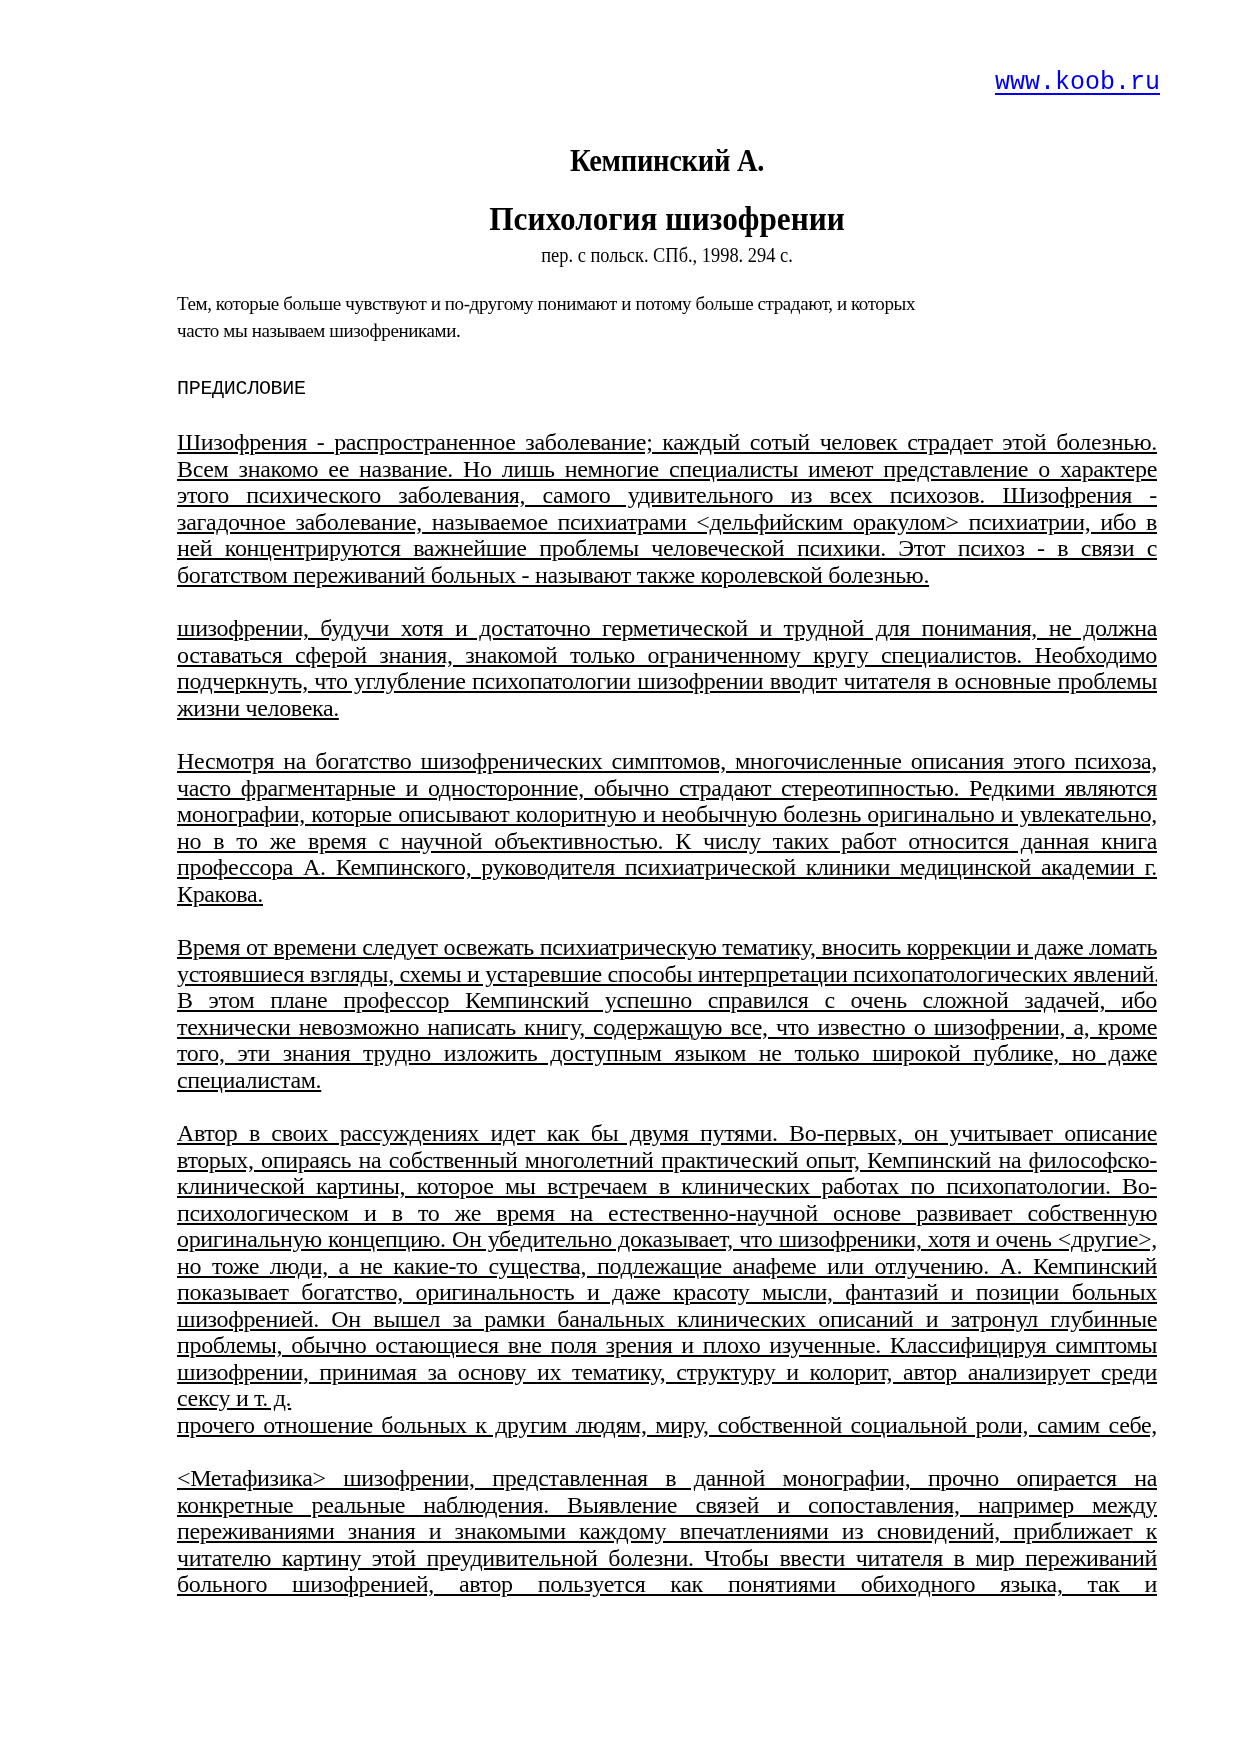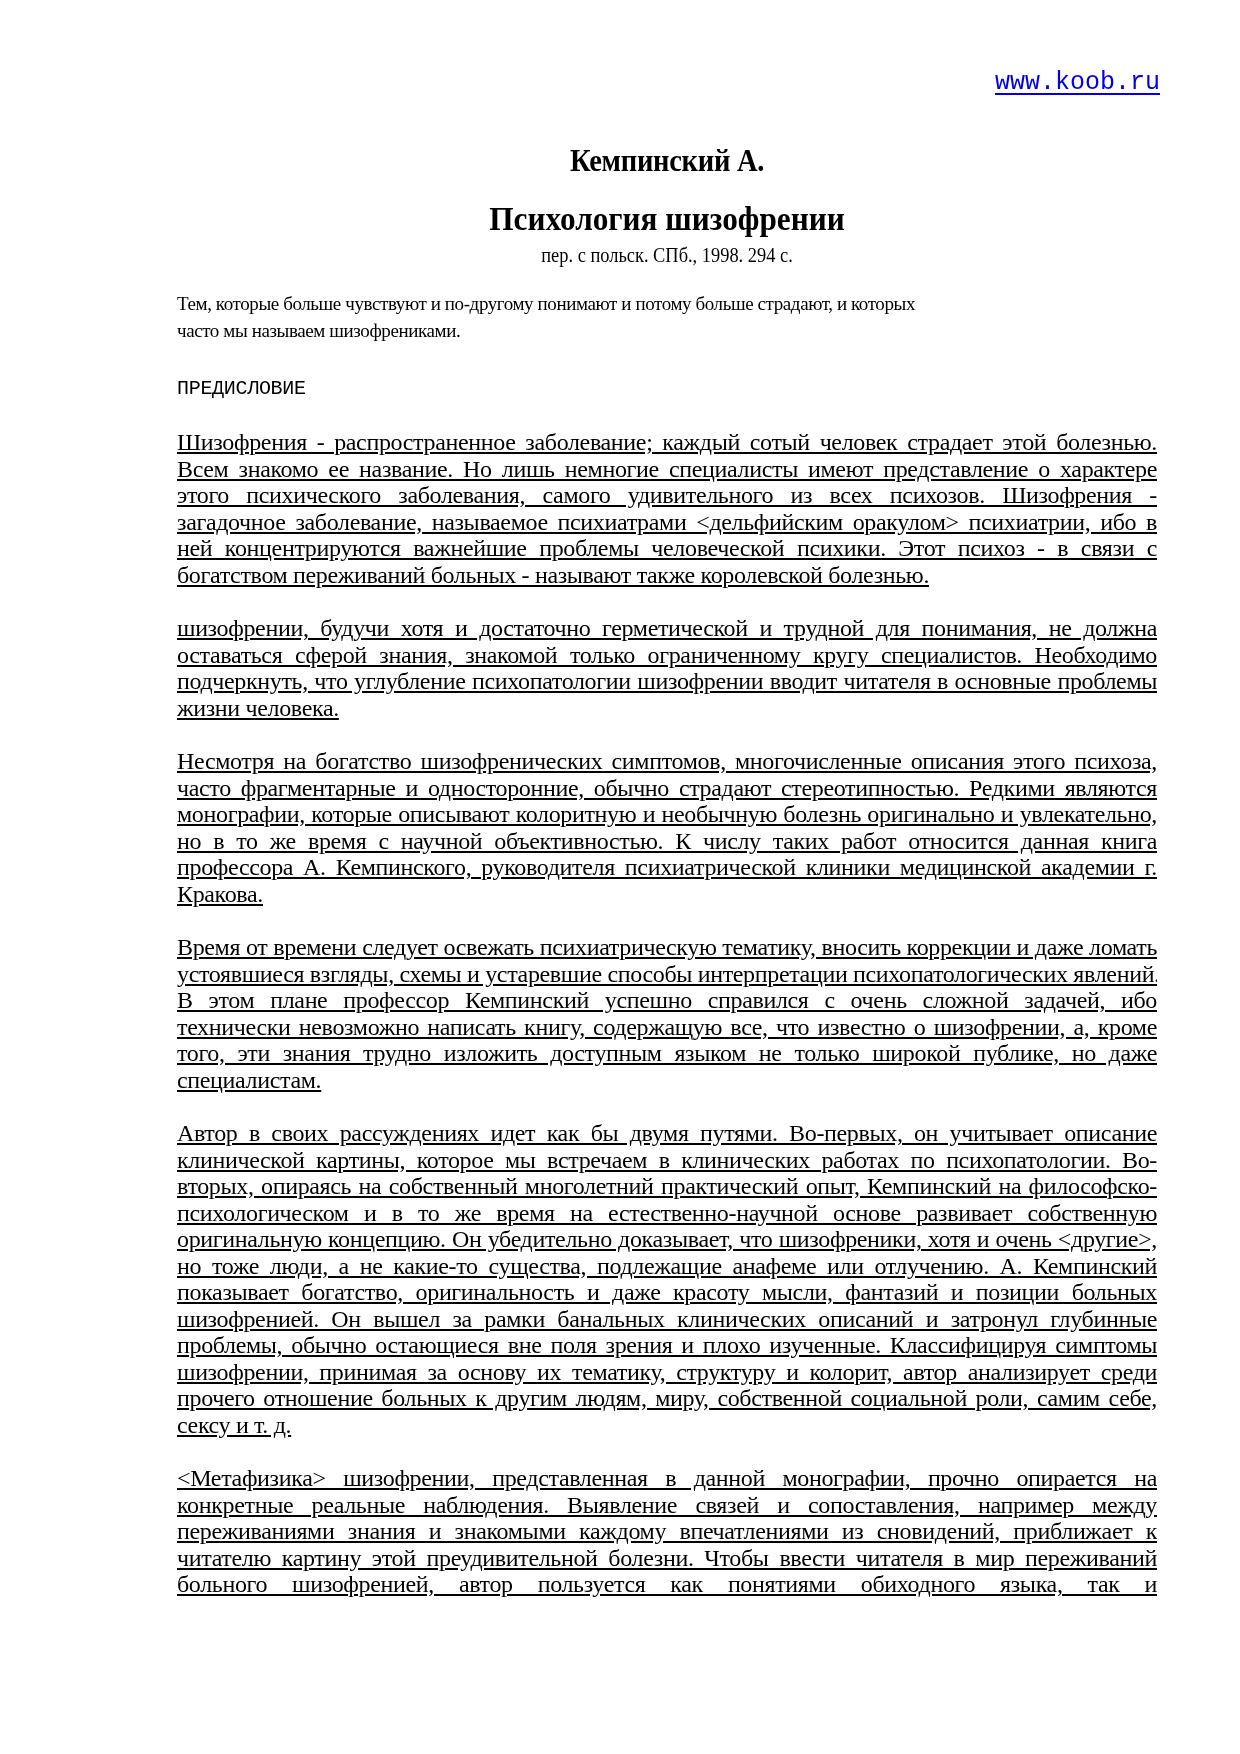--- a/index.html
+++ b/index.html
@@ -144,31 +144,31 @@
       <span class="line">Время от времени следует освежать психиатрическую тематику, вносить коррекции и даже ломать</span>
       <span class="line">устоявшиеся взгляды, схемы и устаревшие способы интерпретации психопатологических явлений.</span>
       <span class="line">В этом плане профессор Кемпинский успешно справился с очень сложной задачей, ибо</span>
       <span class="line">технически невозможно написать книгу, содержащую все, что известно о шизофрении, а, кроме</span>
       <span class="line">того, эти знания трудно изложить доступным языком не только широкой публике, но даже</span>
       <span class="line last">специалистам.</span>
     </p>
 
     <p class="para">
       <span class="line">Автор в своих рассуждениях идет как бы двумя путями. Во-первых, он учитывает описание</span>
+      <span class="line">вторых, опираясь на собственный многолетний практический опыт, Кемпинский на философско-</span>
       <span class="line">клинической картины, которое мы встречаем в клинических работах по психопатологии. Во-</span>
-      <span class="line">вторых, опираясь на собственный многолетний практический опыт, Кемпинский на философско-</span>
       <span class="line">психологическом и в то же время на естественно-научной основе развивает собственную</span>
       <span class="line">оригинальную концепцию. Он убедительно доказывает, что шизофреники, хотя и очень &lt;другие&gt;,</span>
       <span class="line">но тоже люди, а не какие-то существа, подлежащие анафеме или отлучению. А. Кемпинский</span>
       <span class="line">показывает богатство, оригинальность и даже красоту мысли, фантазий и позиции больных</span>
       <span class="line">шизофренией. Он вышел за рамки банальных клинических описаний и затронул глубинные</span>
       <span class="line">проблемы, обычно остающиеся вне поля зрения и плохо изученные. Классифицируя симптомы</span>
       <span class="line">шизофрении, принимая за основу их тематику, структуру и колорит, автор анализирует среди</span>
+      <span class="line last">сексу и т. д.</span>
       <span class="line">прочего отношение больных к другим людям, миру, собственной социальной роли, самим себе,</span>
-      <span class="line last">сексу и т. д.</span>
     </p>
 
     <p class="para">
       <span class="line">&lt;Метафизика&gt; шизофрении, представленная в данной монографии, прочно опирается на</span>
       <span class="line">конкретные реальные наблюдения. Выявление связей и сопоставления, например между</span>
       <span class="line">переживаниями знания и знакомыми каждому впечатлениями из сновидений, приближает к</span>
       <span class="line">читателю картину этой преудивительной болезни. Чтобы ввести читателя в мир переживаний</span>
       <span class="line">больного шизофренией, автор пользуется как понятиями обиходного языка, так и</span>
     </p>
   </div>

